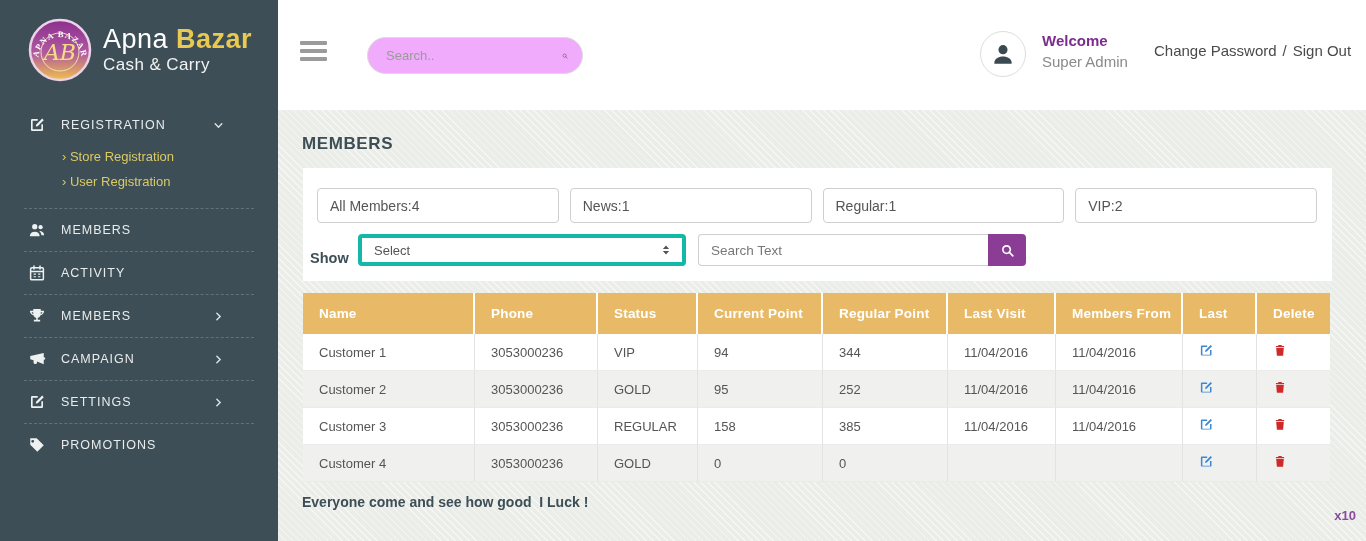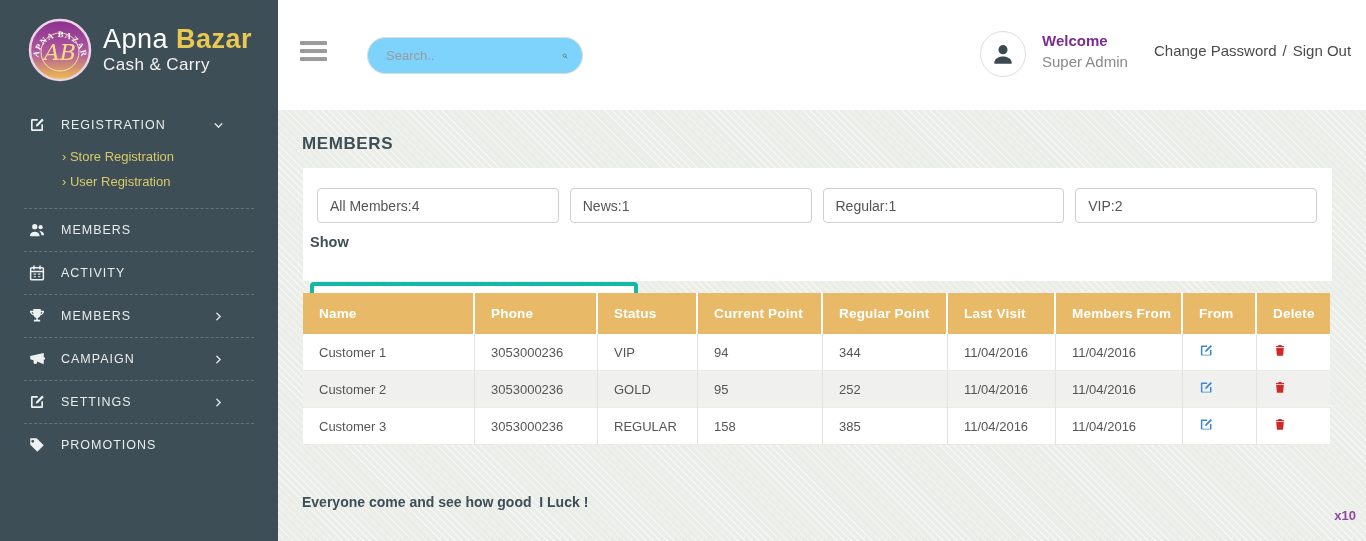--- a/index.html
+++ b/index.html
@@ -24,21 +24,21 @@
   .subnav { padding:0 0 12px 62px; }
   .subnav-item { color:#d9ca67; font-size:13px; padding:5px 0; cursor:pointer; }
   .subnav-item::before { content:"›  "; font-size:13px; }
   .nav-divider { border-top:1px dashed #62727a; margin:2px 24px; }
 
   
   .topbar { position:absolute; left:278px; top:0; width:1088px; height:110px; background:#ffffff; z-index:2; }
   .hamburger { position:absolute; left:22px; top:41px; width:27px; cursor:pointer; }
   .hamburger span { display:block; height:4px; background:#9b9b9b; border-radius:1px; margin-bottom:4px; }
   .search-pill { position:absolute; left:89px; top:37px; width:216px; height:37px; border:1px solid #dcdcdc;
-                 border-radius:19px; display:flex; align-items:center; padding:0 14px 0 18px; background:#7dd3fc; }
+                 border-radius:19px; display:flex; align-items:center; padding:0 14px 0 18px; background:#f0abfc; }
   .search-pill input { flex:1; border:none; outline:none; font-size:13px; color:#666;
                        font-family:"Liberation Sans",sans-serif; background:transparent; }
   .search-pill input::placeholder { color:#9a9a9a; }
   .pill-search-icon { width:16px; height:16px; color:#555; display:inline-flex; cursor:pointer; }
   .pill-search-icon svg { width:100%; height:100%; }
 
   .avatar { position:absolute; left:702px; top:31px; width:46px; height:46px; border-radius:50%;
             border:1px solid #ddd; background:#fff; display:flex; align-items:center; justify-content:center;
             color:#3b4950; cursor:pointer; }
   .avatar svg { width:26px; height:26px; }
@@ -54,21 +54,21 @@
              background-color:#ebede9;
              background-image:repeating-linear-gradient(45deg, rgba(255,255,255,0.55) 0px, rgba(255,255,255,0.55) 1px, transparent 1px, transparent 5px);
              z-index:1; }
   .page-title { position:absolute; left:24px; top:24px; font-size:17px; font-weight:bold;
                 color:#3d4e56; letter-spacing:0.6px; }
 
   .panel { position:absolute; left:25px; top:58px; width:1029px; height:113px; background:#fff; }
   .stats-row { display:flex; gap:11px; padding:20px 15px 0 14px; }
   .stat-box { flex:1; height:35px; border:1px solid #cfcfcf; border-radius:4px; background:#fff;
               display:flex; align-items:center; padding-left:12px; font-size:14px; color:#555; }
-  .show-row { display:flex; align-items:flex-start; padding:11px 15px 0 7px;flex-direction:column; }
+  .show-row { display:flex; align-items:flex-end; padding:11px 15px 0 7px; }
   .show-label { font-weight:bold; color:#3d4e56; font-size:14.5px; width:48px; flex:0 0 48px; }
   .select-box { width:328px; height:32px; border:4px solid #14b8a6; border-radius:4px; background:#fff;
                 display:flex; align-items:center; justify-content:space-between; padding:0 10px 0 12px;
                 font-size:13px; color:#555; cursor:pointer; }
   .sort-icon { width:12px; height:14px; color:#555; display:inline-flex; }
   .sort-icon svg { width:100%; height:100%; }
   .search-group { display:flex; margin-left:12px; }
   .search-text-input { width:290px; height:32px; border:1px solid #cfcfcf; border-right:none;
                        border-radius:4px 0 0 4px; padding-left:12px; font-size:13.5px; color:#666;
                        outline:none; font-family:"Liberation Sans",sans-serif; }
@@ -310,21 +310,21 @@
     </colgroup>
     <thead>
       <tr>
         <th>Name</th>
         <th>Phone</th>
         <th>Status</th>
         <th>Current Point</th>
         <th>Regular Point</th>
         <th>Last Visit</th>
         <th>Members From</th>
-        <th>From</th>
+        <th>Last</th>
         <th>Delete</th>
       </tr>
     </thead>
     <tbody>
       <tr>
         <td>Customer 1</td>
         <td>3053000236</td>
         <td>VIP</td>
         <td>94</td>
         <td>344</td>
@@ -375,18 +375,38 @@
                 <path d="M3 5.5A1.5 1.5 0 0 1 4.5 4H13v2.4H5.4v12.2h12.2V11H20v7.5a1.5 1.5 0 0 1-1.5 1.5h-14A1.5 1.5 0 0 1 3 18.5v-13z"></path>
                 <path d="M10.3 11.6 18.7 3.2l2.1 2.1-8.4 8.4-2.7.6.6-2.7z"></path>
               </svg>
             </button></td>
         <td><button class="icon-btn delete-btn">
               <svg viewBox="0 0 24 24" fill="currentColor">
                 <path d="M5.5 7.5h13L17.3 21H6.7L5.5 7.5zM9.5 2.5h5l.9 1.7H19V6.5H5V4.2h3.6l.9-1.7z"></path>
               </svg>
             </button></td>
       </tr>
+      <tr class="alt">
+        <td>Customer 4</td>
+        <td>3053000236</td>
+        <td>GOLD</td>
+        <td>0</td>
+        <td>0</td>
+        <td></td>
+        <td></td>
+        <td><button class="icon-btn edit-btn">
+              <svg viewBox="0 0 24 24" fill="currentColor">
+                <path d="M3 5.5A1.5 1.5 0 0 1 4.5 4H13v2.4H5.4v12.2h12.2V11H20v7.5a1.5 1.5 0 0 1-1.5 1.5h-14A1.5 1.5 0 0 1 3 18.5v-13z"></path>
+                <path d="M10.3 11.6 18.7 3.2l2.1 2.1-8.4 8.4-2.7.6.6-2.7z"></path>
+              </svg>
+            </button></td>
+        <td><button class="icon-btn delete-btn">
+              <svg viewBox="0 0 24 24" fill="currentColor">
+                <path d="M5.5 7.5h13L17.3 21H6.7L5.5 7.5zM9.5 2.5h5l.9 1.7H19V6.5H5V4.2h3.6l.9-1.7z"></path>
+              </svg>
+            </button></td>
+      </tr>
     </tbody>
   </table>
 
   <div class="footer-note">Everyone come and see how good  I Luck !</div>
   <div class="zoom-indicator">x10</div>
 </main>
 
 </body></html>

